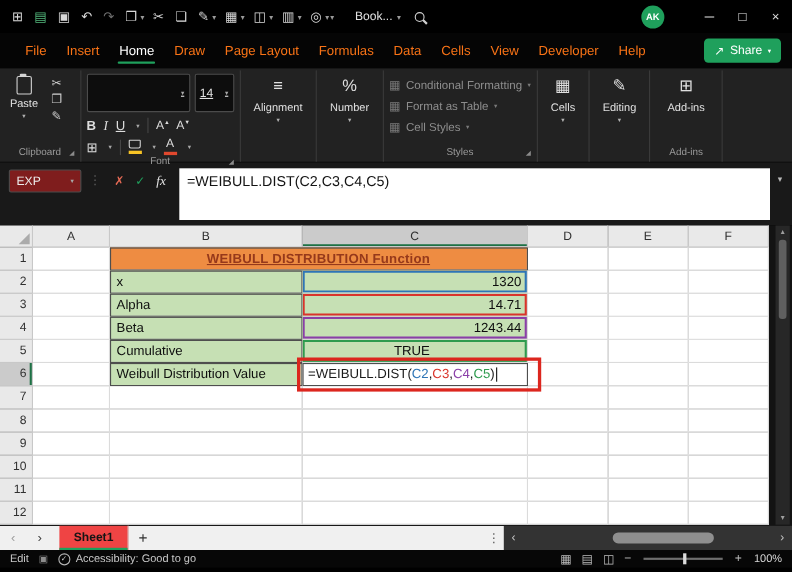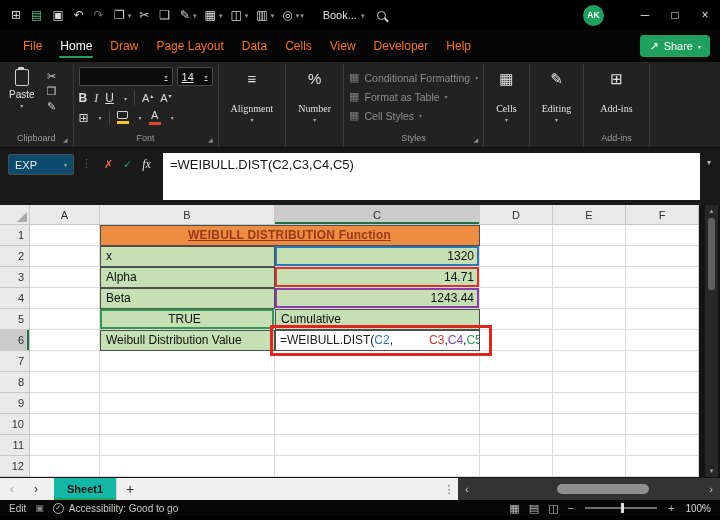--- a/index.html
+++ b/index.html
@@ -37,49 +37,49 @@
 .launcher{position:absolute;right:0;bottom:4px;font-size:6px;color:#8b8b8b;}
 .cliprow{display:flex;}
 .paste-btn{display:flex;flex-direction:column;align-items:center;color:#e3e3e3;padding:2px 4px 0;}
 .clip{width:14px;height:17px;border:1.5px solid #d2d2d2;border-radius:2px;position:relative;margin-bottom:3px;}
 .clip::before{content:"";position:absolute;top:-3.5px;left:2.5px;width:6px;height:3px;background:#d2d2d2;border-radius:1px;}
 .plabel{font-size:10px;}
 .bchev{font-size:6px;color:#b0b0b0;margin-top:2px;}
 .small-col{display:flex;flex-direction:column;align-items:center;gap:4px;margin:4px 2px 0 8px;}
 .sicon{font-size:11px;color:#cdcdcd;line-height:1;}
 .combo-row{display:flex;gap:4px;}
-.combo{height:19px;background:#0d0d0d;border:1px solid #4b4b4b;border-radius:2px;color:#e3e3e3;font-size:11px;display:flex;align-items:center;justify-content:space-between;padding:0 4px;text-decoration:underline;}
+.combo{height:35px;background:#0d0d0d;border:1px solid #4b4b4b;border-radius:2px;color:#e3e3e3;font-size:11px;display:flex;align-items:center;justify-content:space-between;padding:0 4px;text-decoration:underline;}
 .combo.fontname{width:94px;}
 .combo.fontsize{width:36px;}
 .cchev{font-size:6px;color:#a8a8a8;margin-left:3px;}
 .btn-row{display:flex;align-items:center;margin-top:5px;gap:7px;color:#dedede;}
 .fbtn{font-size:12px;line-height:1;}
 .fbtn.b{font-weight:bold;}
 .fbtn.i{font-style:italic;font-family:"Liberation Serif",serif;}
 .fbtn.u{text-decoration:underline;}
 .vdiv{width:1px;height:14px;background:#454545;}
 .sizebtn{font-size:11px;display:flex;align-items:flex-start;line-height:1;}
 .sizebtn sup{font-size:6px;margin:0 0 0 1px;}
 .color-btn{display:flex;flex-direction:column;align-items:center;line-height:1;}
 .bucket{width:11px;height:8px;border:1.5px solid #d2d2d2;border-radius:1px 1px 2px 2px;margin-bottom:2px;}
 .colA{font-size:11px;margin-bottom:1px;}
 .cbar{width:12px;height:3px;}
 .cbar.yellow{background:#F7C325;}
 .cbar.red{background:#E0482E;}
 .bigbtn{display:flex;flex-direction:column;align-items:center;color:#e0e0e0;padding:4px 7px 0;}
 .bicon{font-size:15px;line-height:1.1;}
-.blabel{font-size:10px;margin-top:15px;white-space:nowrap;font-family:Liberation Serif, serif;}
+.blabel{font-size:10px;margin-top:5px;white-space:nowrap;}
 .styles-list{display:flex;flex-direction:column;padding-top:1px;}
 .style-row{display:flex;align-items:center;gap:5px;height:19px;color:#8d8d8d;font-size:10.5px;white-space:nowrap;}
 .style-row .sic{font-size:11px;color:#7a7a7a;}
 .style-row .chev{font-size:6px;color:#7a7a7a;}
 
 
 #formulabar{height:57px;background:#191919;display:flex;align-items:flex-start;padding:5px 2px 5px 8px;flex:none;}
-.namebox{width:66px;height:21px;background:#0c4a6e;border:1px solid #4d4d4d;border-radius:2px;color:#ececec;font-size:11px;display:flex;align-items:center;justify-content:space-between;padding:0 6px;margin-top:1px;}
+.namebox{width:66px;height:21px;background:#7f1d1d;border:1px solid #4d4d4d;border-radius:2px;color:#ececec;font-size:11px;display:flex;align-items:center;justify-content:space-between;padding:0 6px;margin-top:1px;}
 .dots{color:#606060;font-size:11px;margin:4px 7px 0;}
 .fbtn2{width:19px;height:20px;display:flex;align-items:center;justify-content:center;font-size:11px;margin-top:1px;}
 .fbtn2.cancel{color:#e66a55;}
 .fbtn2.enter{color:var(--accent,#1FA05C);}
 .fbtn2.fx{font-family:"Liberation Serif",serif;font-style:italic;color:#e3e3e3;font-size:12px;}
 .finput{flex:1;height:47px;background:#fff;margin-left:7px;color:#141414;font-size:13px;padding:4px 7px;overflow:hidden;white-space:nowrap;}
 .fcollapse{width:18px;height:47px;color:#b9b9b9;font-size:8px;display:flex;justify-content:center;padding-top:5px;}
 
 
 #gridarea{height:273px;position:relative;background:#131313;flex:none;}
@@ -101,21 +101,21 @@
 #vscroll{position:absolute;top:0;right:2px;width:13px;height:272px;background:#272727;display:flex;flex-direction:column;align-items:center;padding:2px 0;}
 .varrow{font-size:7px;color:#9f9f9f;}
 .varrow.bottom{margin-top:auto;}
 .vthumb{width:7px;height:72px;background:#5f5f5f;border-radius:3px;margin-top:3px;}
 #annot{position:absolute;left:270px;top:120px;width:222px;height:31px;border:3px solid var(--annot-red,#DC261E);pointer-events:none;}
 
 
 #tabbar{height:22px;background:#F0F0F0;display:flex;align-items:stretch;flex:none;}
 .tnav{width:24px;display:flex;align-items:center;justify-content:center;color:#3c3c3c;font-size:12px;}
 .tnav.dim{color:#9e9e9e;}
-.sheet-tab{padding:0 13px;background:#14b8a6;display:flex;align-items:center;font-size:11px;font-weight:bold;color:#151515;position:relative;border-right:1px solid #D8D8D8;margin-left:6px;}
+.sheet-tab{padding:0 13px;background:#ef4444;display:flex;align-items:center;font-size:11px;font-weight:bold;color:#151515;position:relative;border-right:1px solid #D8D8D8;margin-left:6px;}
 .sheet-tab::after{content:"";position:absolute;left:0;right:0;bottom:0;height:2px;background:var(--accent,#1FA05C);}
 .addsheet{width:26px;display:flex;align-items:center;justify-content:center;font-size:14px;color:#2e2e2e;}
 .tspacer2{flex:1;}
 .tab-dots{width:18px;display:flex;align-items:center;justify-content:center;color:#555;font-size:11px;}
 .hscroll{width:262px;background:#333;display:flex;align-items:center;padding:0 3px;}
 .harrow{color:#c9c9c9;font-size:11px;padding:0 4px;}
 .htrack{flex:1;height:100%;position:relative;}
 .hthumb{position:absolute;left:84px;top:6px;width:92px;height:10px;background:#8f8f8f;border-radius:5px;}
 
 
@@ -163,23 +163,25 @@
     <div class="tspacer"></div>
     <div class="avatar">AK</div>
     <div class="winbtn">─</div>
     <div class="winbtn">□</div>
     <div class="winbtn">×</div>
   </header>
 
   <nav id="menubar">
     <div class="menu-items">
         <div class="menu-item">File</div>
+        <div class="menu-item">Insert</div>
         <div class="menu-item active">Home</div>
         <div class="menu-item">Draw</div>
         <div class="menu-item">Page Layout</div>
+        <div class="menu-item">Formulas</div>
         <div class="menu-item">Data</div>
         <div class="menu-item">Cells</div>
         <div class="menu-item">View</div>
         <div class="menu-item">Developer</div>
         <div class="menu-item">Help</div>
       </div>
     <button class="share">
       <span>↗</span>
       <span>Share</span>
       <span class="schev">▾</span>
@@ -366,33 +368,33 @@
         <div class="cell"></div>
         <div class="hdr rowhdr">4</div>
         <div class="cell"></div>
         <div class="cell green label">Beta</div>
         <div class="cell green val" style="outline: none; box-shadow: rgb(138, 63, 168) 0px 0px 0px 2px inset;">1243.44</div>
         <div class="cell"></div>
         <div class="cell"></div>
         <div class="cell"></div>
         <div class="hdr rowhdr">5</div>
         <div class="cell"></div>
+        <div class="cell green label">Cumulative</div>
         <div class="cell green val center" style="outline: none; box-shadow: rgb(46, 155, 78) 0px 0px 0px 2px inset;">TRUE</div>
-        <div class="cell green label">Cumulative</div>
         <div class="cell"></div>
         <div class="cell"></div>
         <div class="cell"></div>
         <div class="hdr rowhdr selr">6</div>
         <div class="cell"></div>
         <div class="cell green label">Weibull Distribution Value</div>
         <div class="cell editing">
           <span style="color: rgb(26, 26, 26);">=WEIBULL.DIST(</span>
           <span style="color: rgb(46, 117, 182);">C2</span>
           <span style="color: rgb(26, 26, 26);">,</span>
-          <span style="color: rgb(217, 52, 43); margin-left: 36px;">C3</span>
+          <span style="color: rgb(217, 52, 43);">C3</span>
           <span style="color: rgb(26, 26, 26);">,</span>
           <span style="color: rgb(138, 63, 168);">C4</span>
           <span style="color: rgb(26, 26, 26);">,</span>
           <span style="color: rgb(46, 155, 78);">C5</span>
           <span style="color: rgb(26, 26, 26);">)</span>
           <span class="caret"></span>
         </div>
         <div class="cell"></div>
         <div class="cell"></div>
         <div class="cell"></div>

